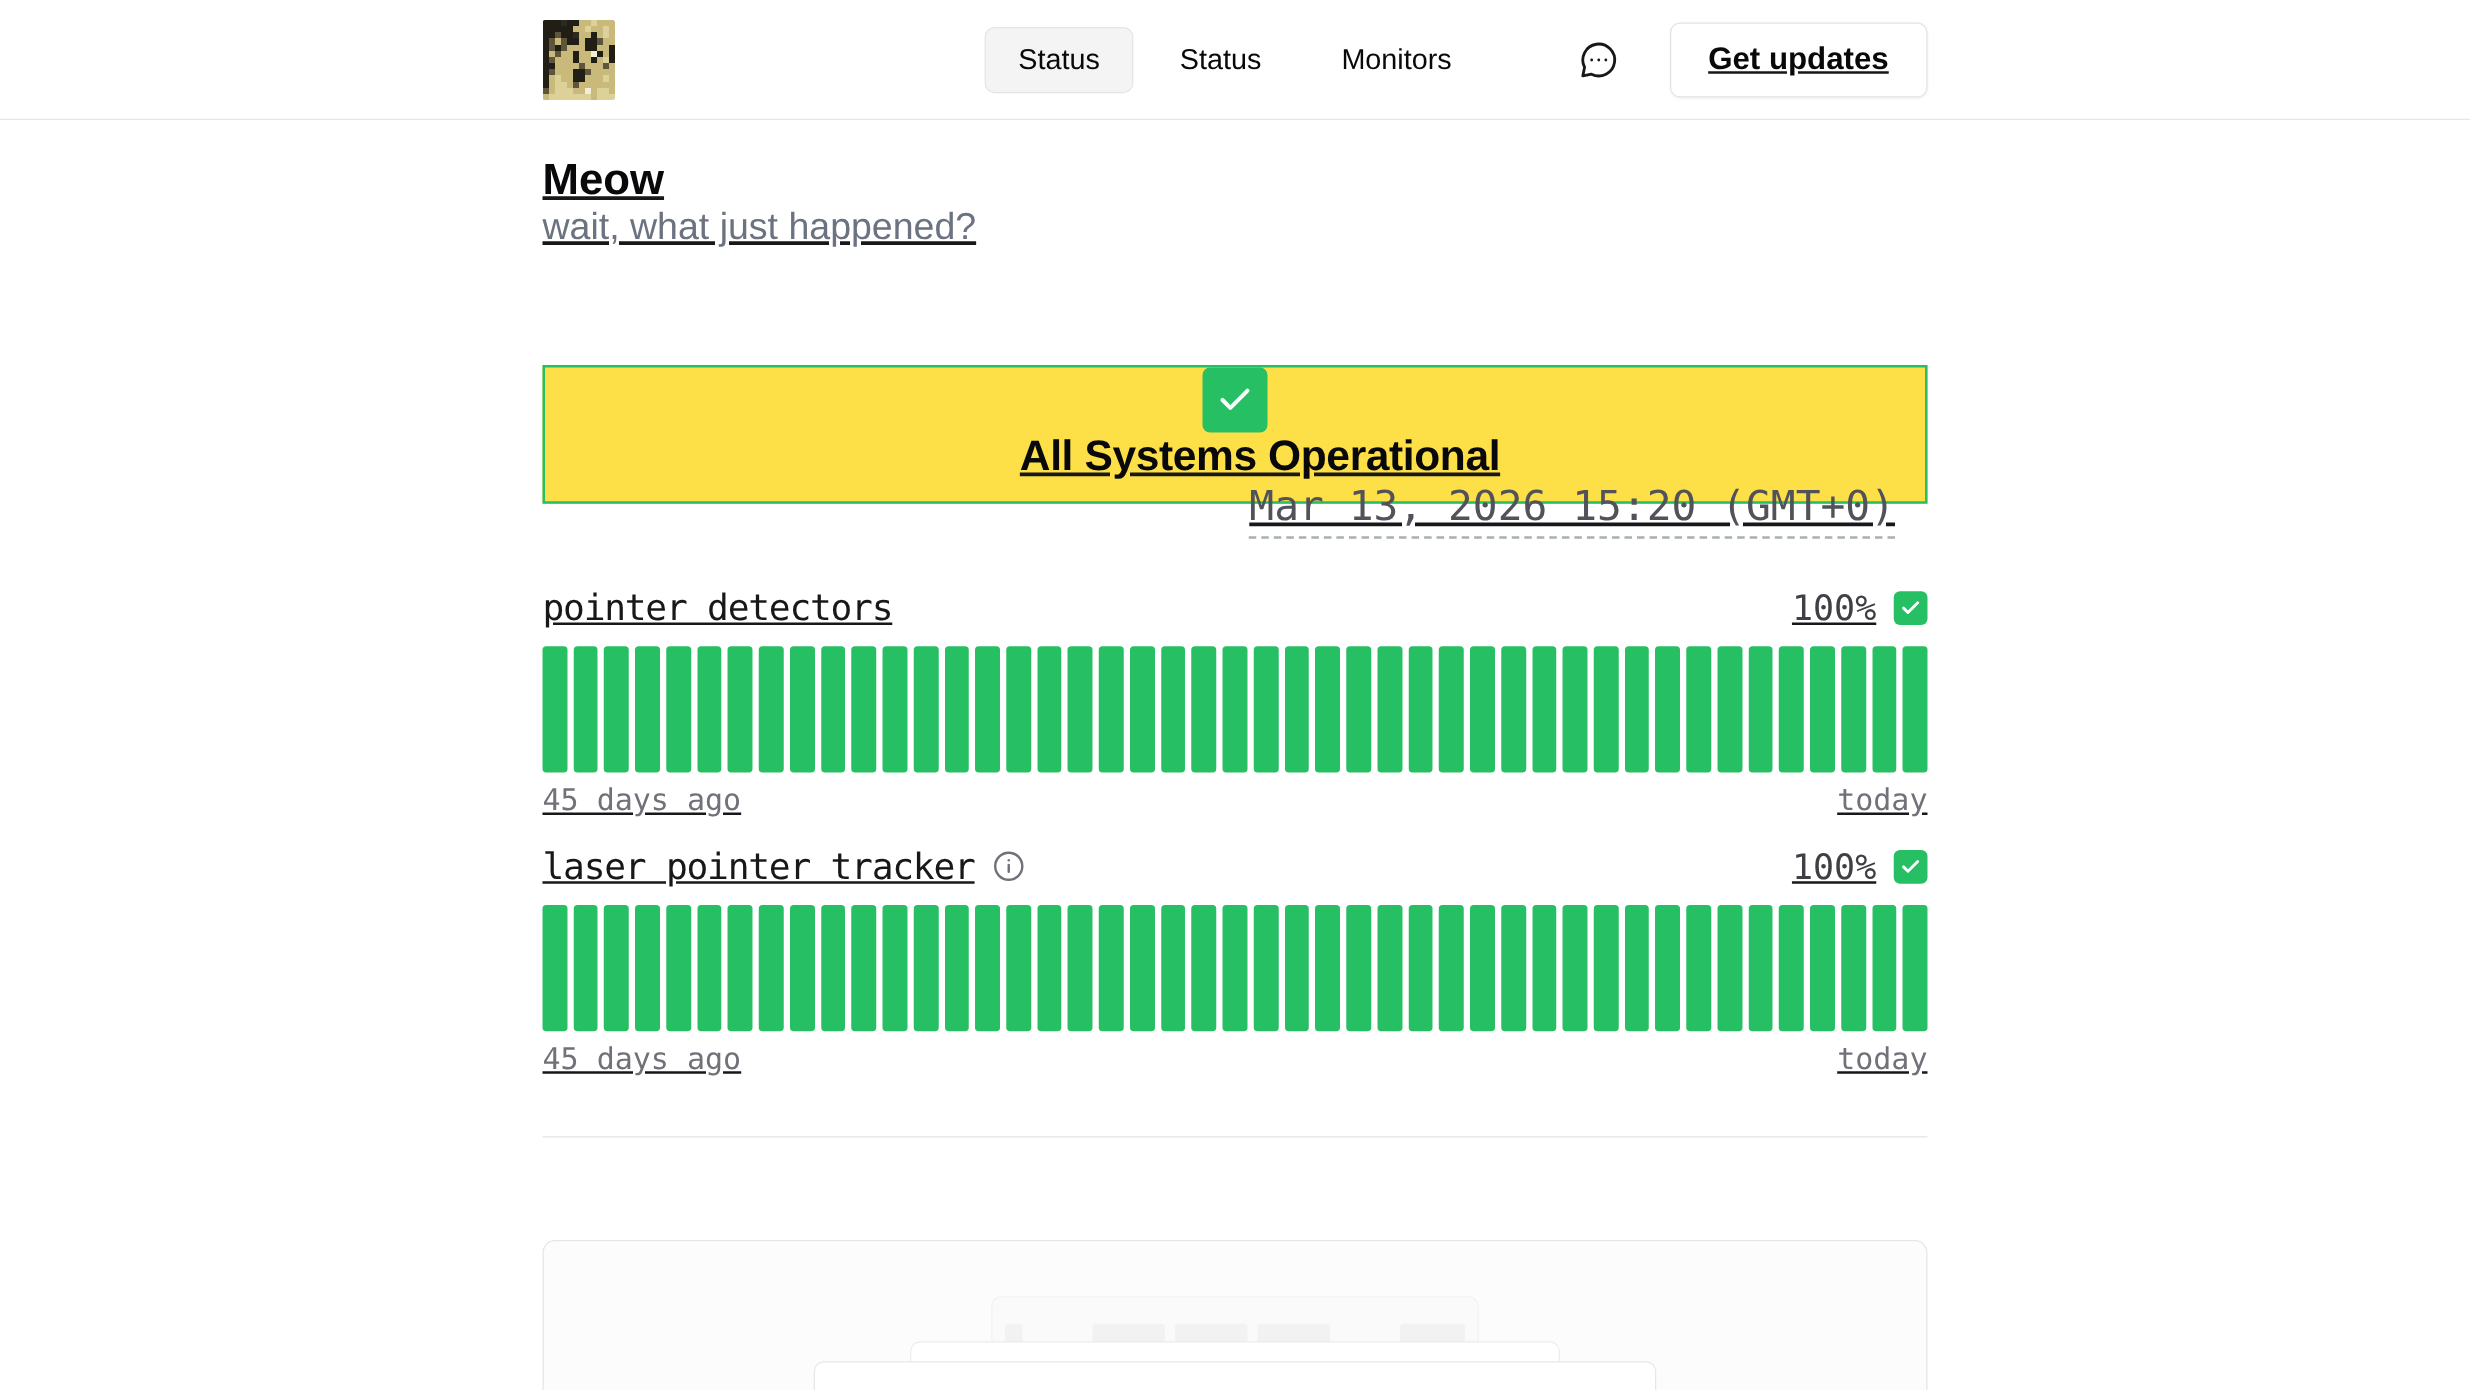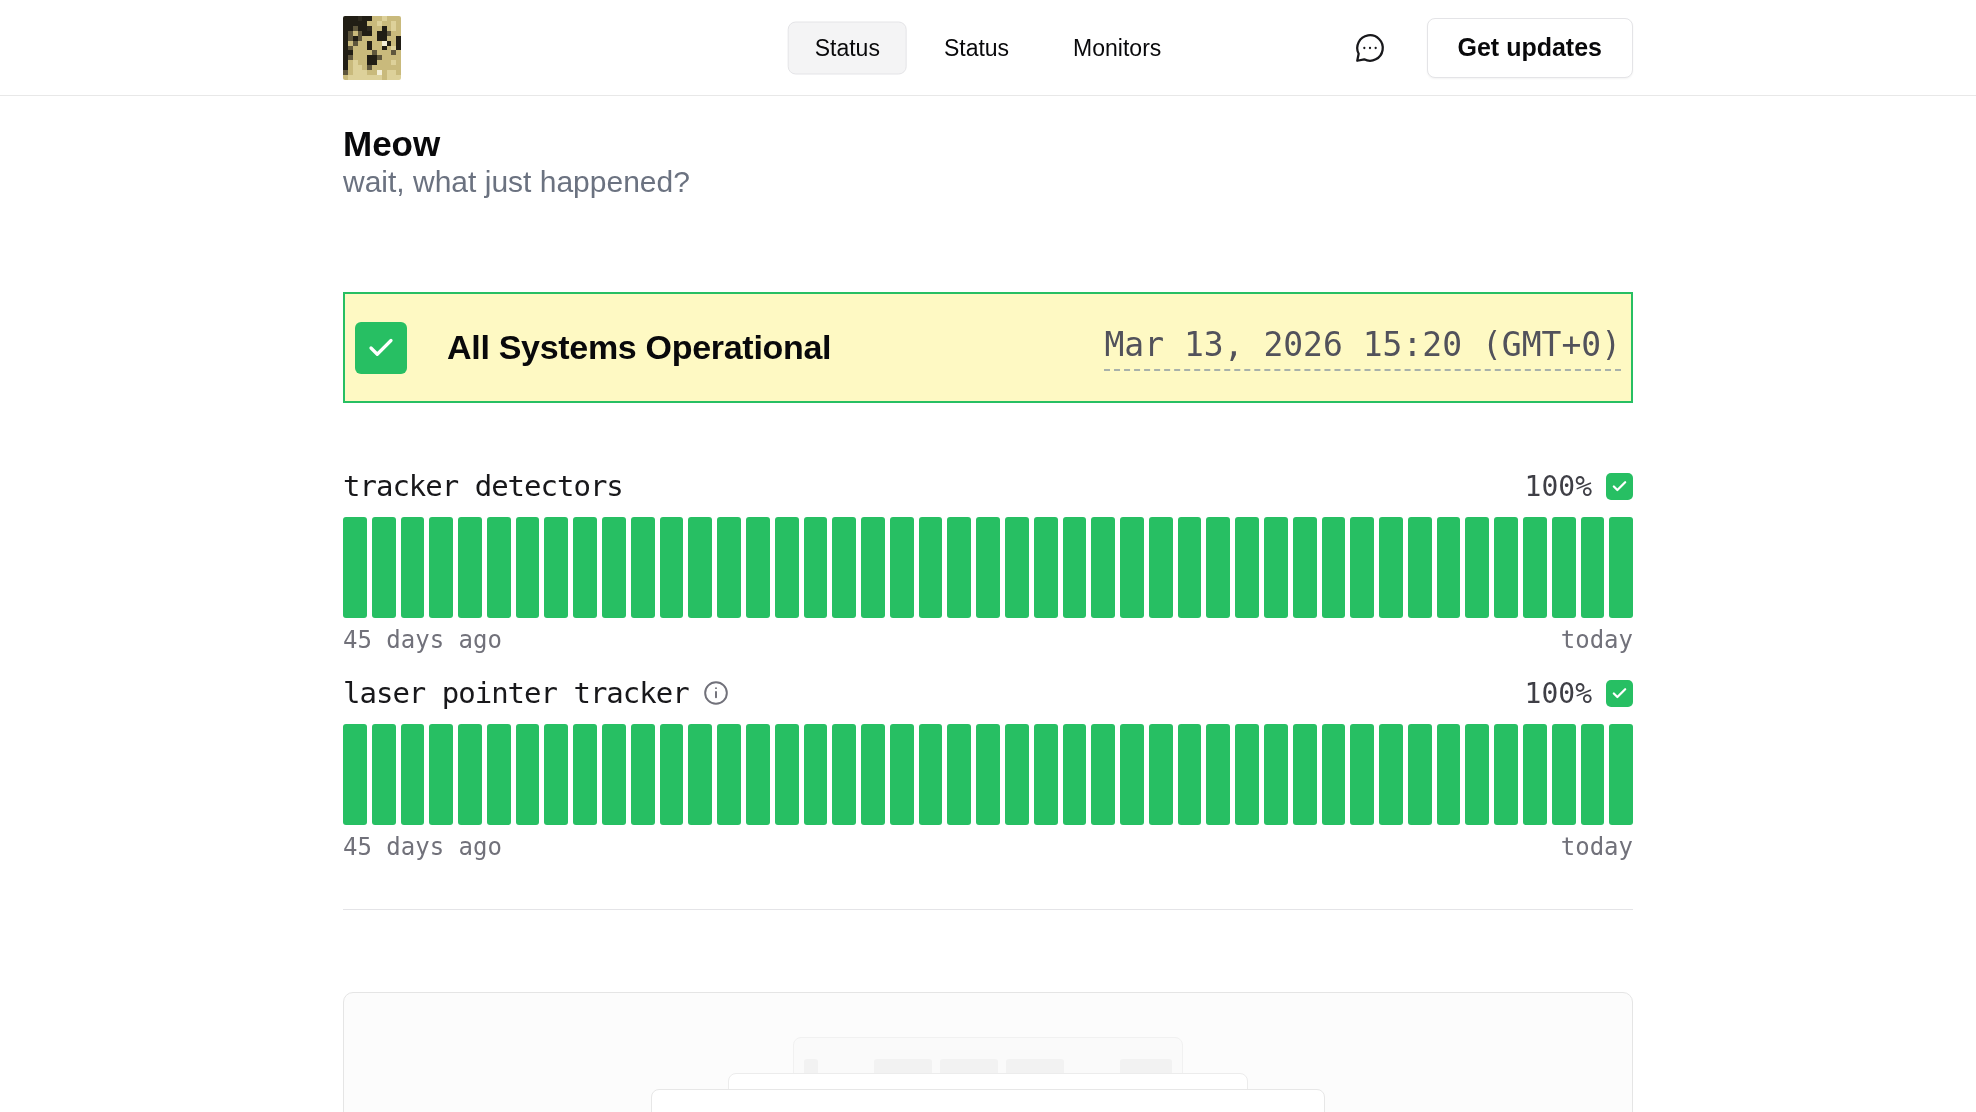--- a/index.html
+++ b/index.html
@@ -1,18 +1,18 @@
 <!DOCTYPE html>
 <html><head>
 <meta charset="utf-8">
 <style>
   * { box-sizing: border-box; margin: 0; padding: 0; }
   html, body { width: 1976px; height: 1112px; overflow: hidden; background: #fff;
     font-family: "Liberation Sans", sans-serif; color: #18181b; }
-  .container { width: 1290px; margin: 0 auto; }
+  .container { width: 1108px; margin: 0 auto; text-decoration: underline; }
 
   
   header { height: 96px; border-bottom: 1px solid #e8e8e8; background: #fff; }
   .nav-inner { height: 100%; display: flex; align-items: center; position: relative; }
   .logo { width: 58px; height: 64px; display: block; cursor: pointer; }
   .logo svg { width: 100%; height: 100%; display: block; border-radius: 2px; }
   nav.tabs { position: absolute; left: 50%; top: 50%; transform: translate(-50%,-50%);
     display: flex; align-items: center; gap: 10px; }
   .tab { font-size: 23px; font-weight: 500; color: #09090b; padding: 12px 26px;
     border-radius: 8px; border: 1px solid transparent; cursor: pointer; white-space: nowrap; }
@@ -23,22 +23,22 @@
   .get-updates { font-family: "Liberation Sans", sans-serif; font-size: 25px; font-weight: 600;
     color: #09090b; background: #fff; border: 1px solid #e4e4e7; border-radius: 8px;
     padding: 0 30px; height: 60px; cursor: pointer; box-shadow: 0 1px 2px rgba(0,0,0,.05); }
 
   
   main { padding-top: 28px; }
   h1[data-name="page-title"] { font-size: 35px; font-weight: 700; color: #09090b; line-height: 40px; }
   .subtitle { font-size: 30px; color: #6b7280; line-height: 36px; }
 
   
-  .banner { margin-top: 92px; height: 111px; background: #fef9c3; border: 2px solid #27bf63;
-    display: flex; align-items: center; padding: 0 10px; }
+  .banner { margin-top: 92px; height: 111px; background: #fde047; border: 2px solid #27bf63;
+    display: flex; align-items: center; padding: 0 24px; flex-direction: column; }
   .check-square-lg { width: 52px; height: 52px; border-radius: 6px; background: #27bf63;
     display: flex; align-items: center; justify-content: center; flex: 0 0 auto; }
   .check-square-lg svg { width: 30px; height: 30px; }
   .banner-title { font-size: 34px; font-weight: 700; color: #09090b; margin-left: 40px; letter-spacing: -0.3px; }
   .banner-date { margin-left: auto; font-family: "DejaVu Sans Mono", monospace; font-size: 33px;
     color: #52525b; cursor: help; border-bottom: 2px dashed #a8b1aa; padding-bottom: 5px; }
 
   
   .monitor { margin-top: 66px; }
   .monitor + .monitor { margin-top: 22px; }
@@ -263,21 +263,21 @@
       <svg viewBox="0 0 24 24" fill="none" stroke="#ffffff" stroke-width="2.6" stroke-linecap="round" stroke-linejoin="round">
         <polyline points="20 6 9 17 4 12"></polyline>
       </svg>
     </span>
     <span class="banner-title" data-name="banner-title">All Systems Operational</span>
     <span class="banner-date" data-name="status-timestamp">Mar 13, 2026 15:20 (GMT+0)</span>
   </div>
 
   <section class="monitor" data-name="monitor-hairball-detectors">
     <div class="monitor-head">
-      <span class="monitor-name" data-name="monitor-name">tracker detectors</span>
+      <span class="monitor-name" data-name="monitor-name">pointer detectors</span>
       <div class="monitor-right">
         <span class="uptime" data-name="uptime-percentage">100%</span>
         <span class="check-square-sm" data-name="monitor-status-check-icon">
           <svg viewBox="0 0 24 24" fill="none" stroke="#ffffff" stroke-width="3.2" stroke-linecap="round" stroke-linejoin="round">
             <polyline points="20 6 9 17 4 12"></polyline>
           </svg>
         </span>
       </div>
     </div>
     <div class="bars" data-name="uptime-tracker">

